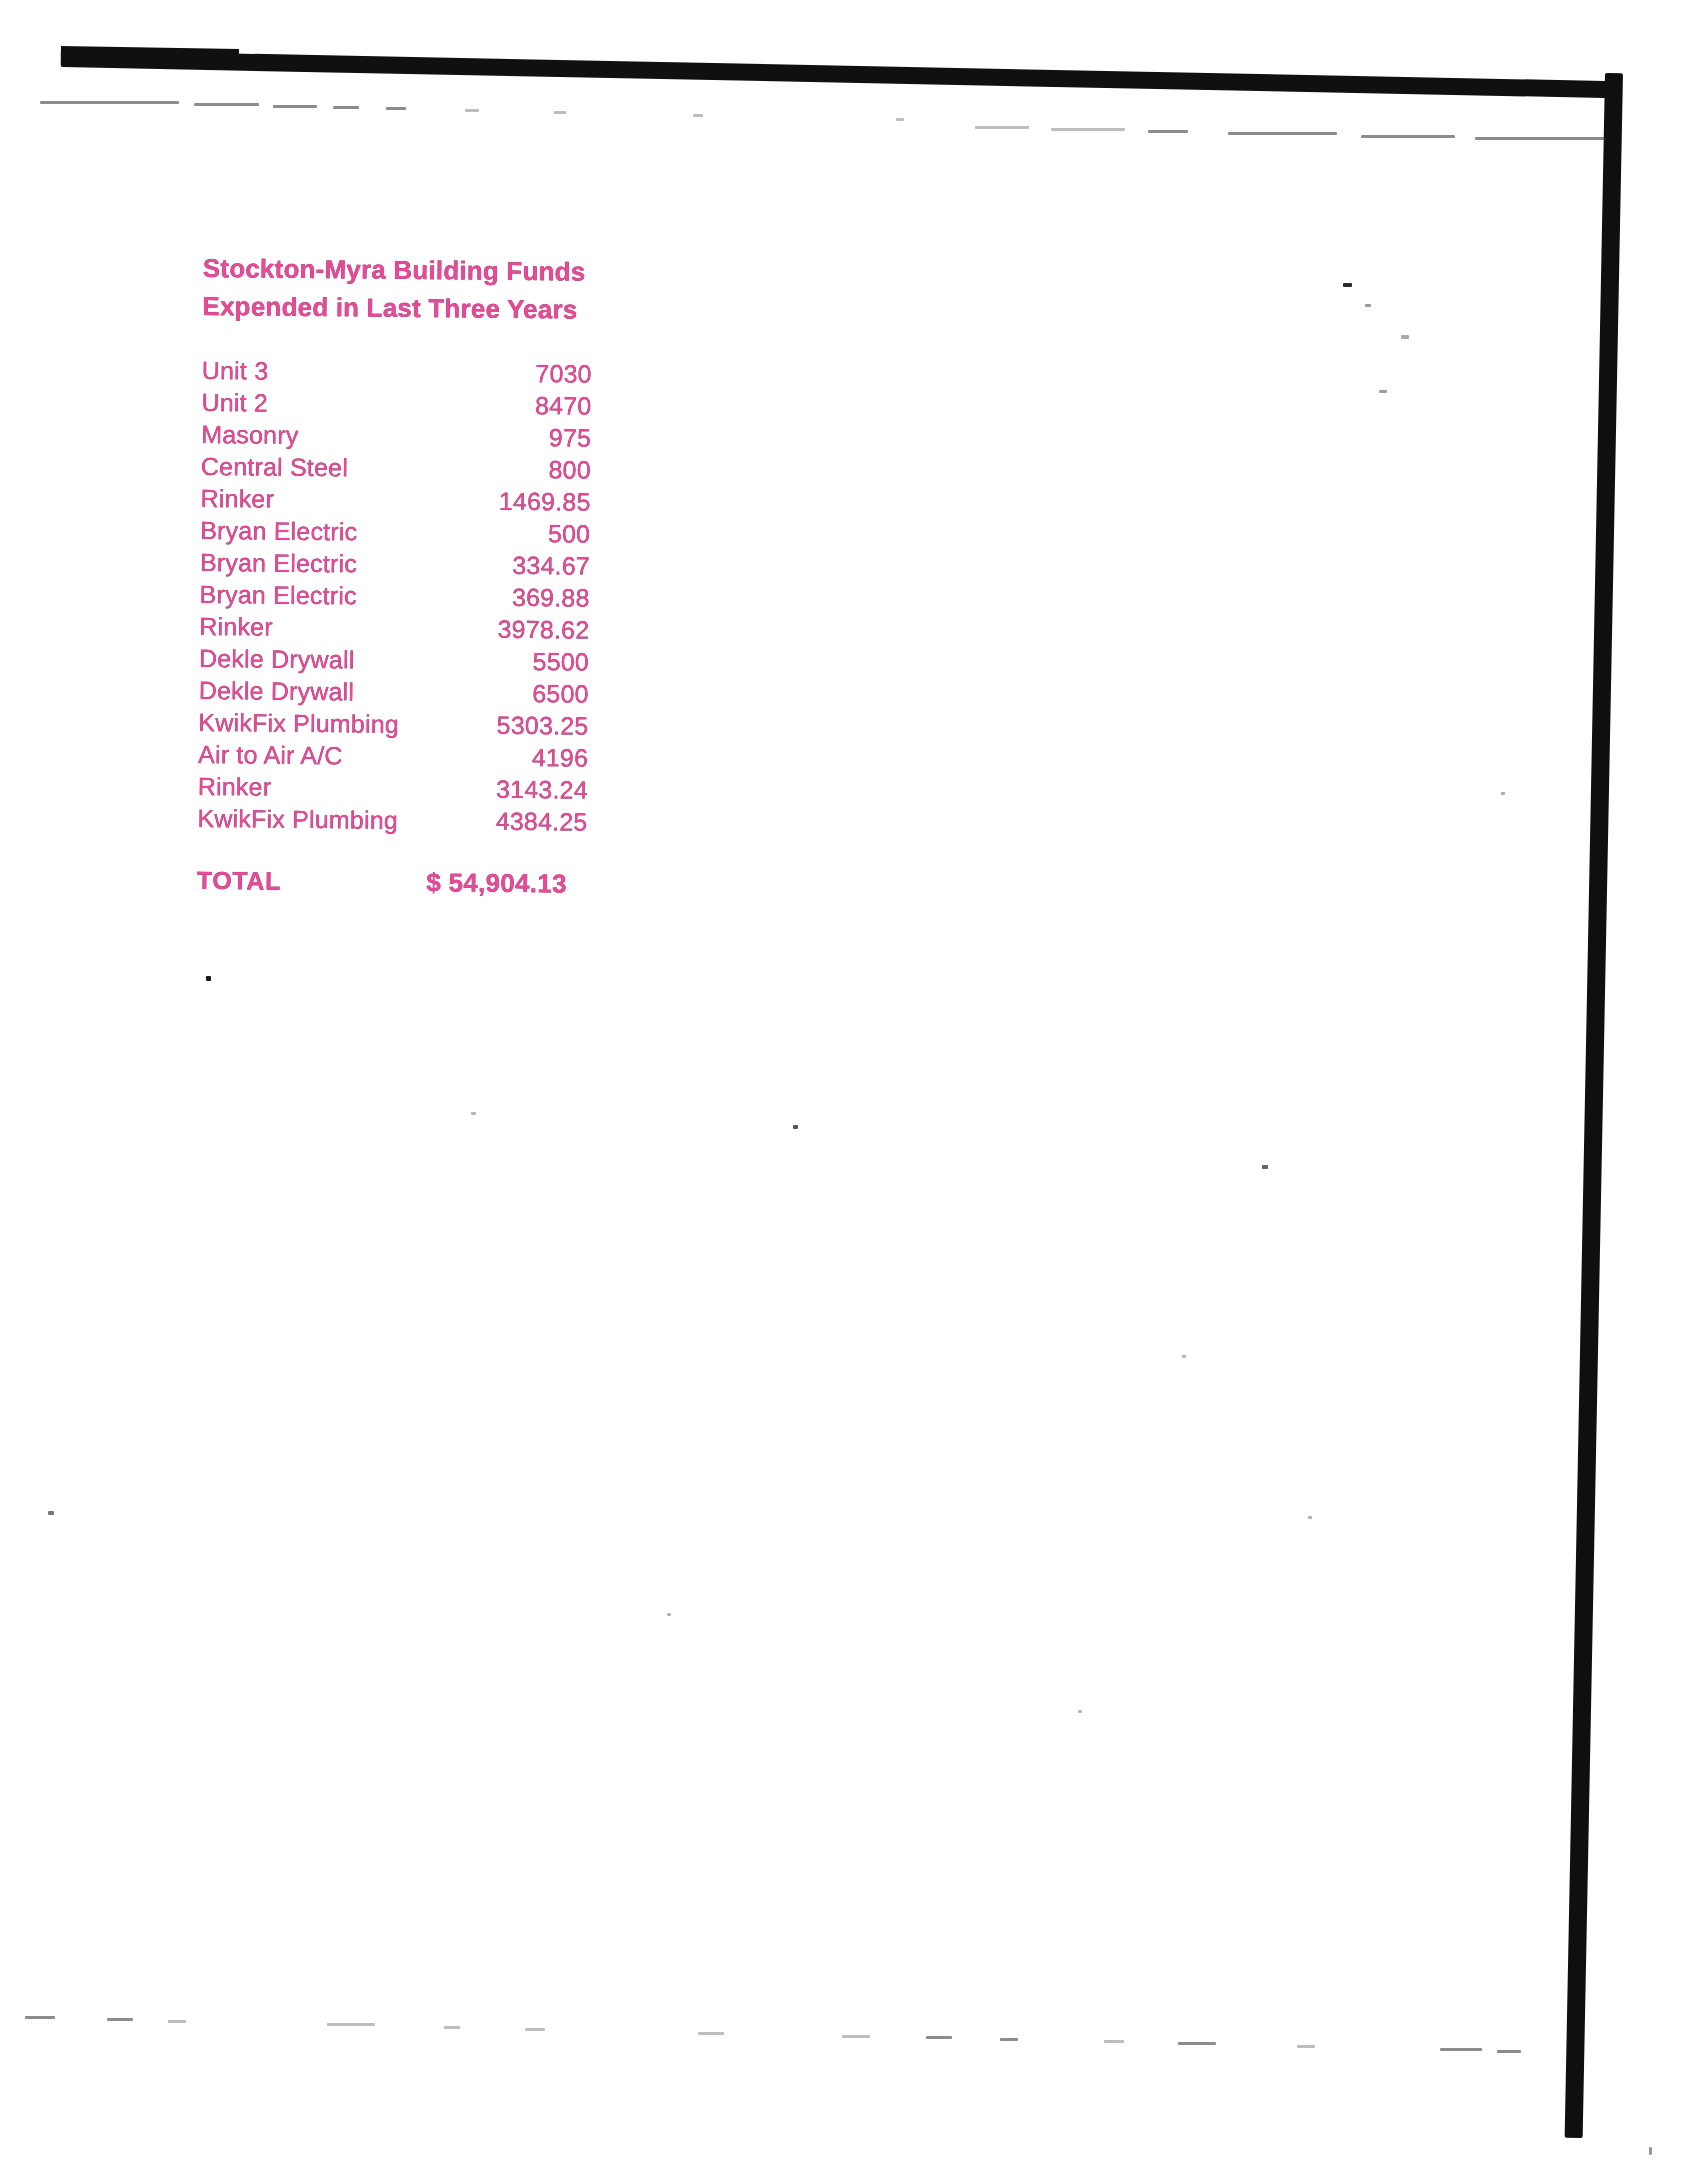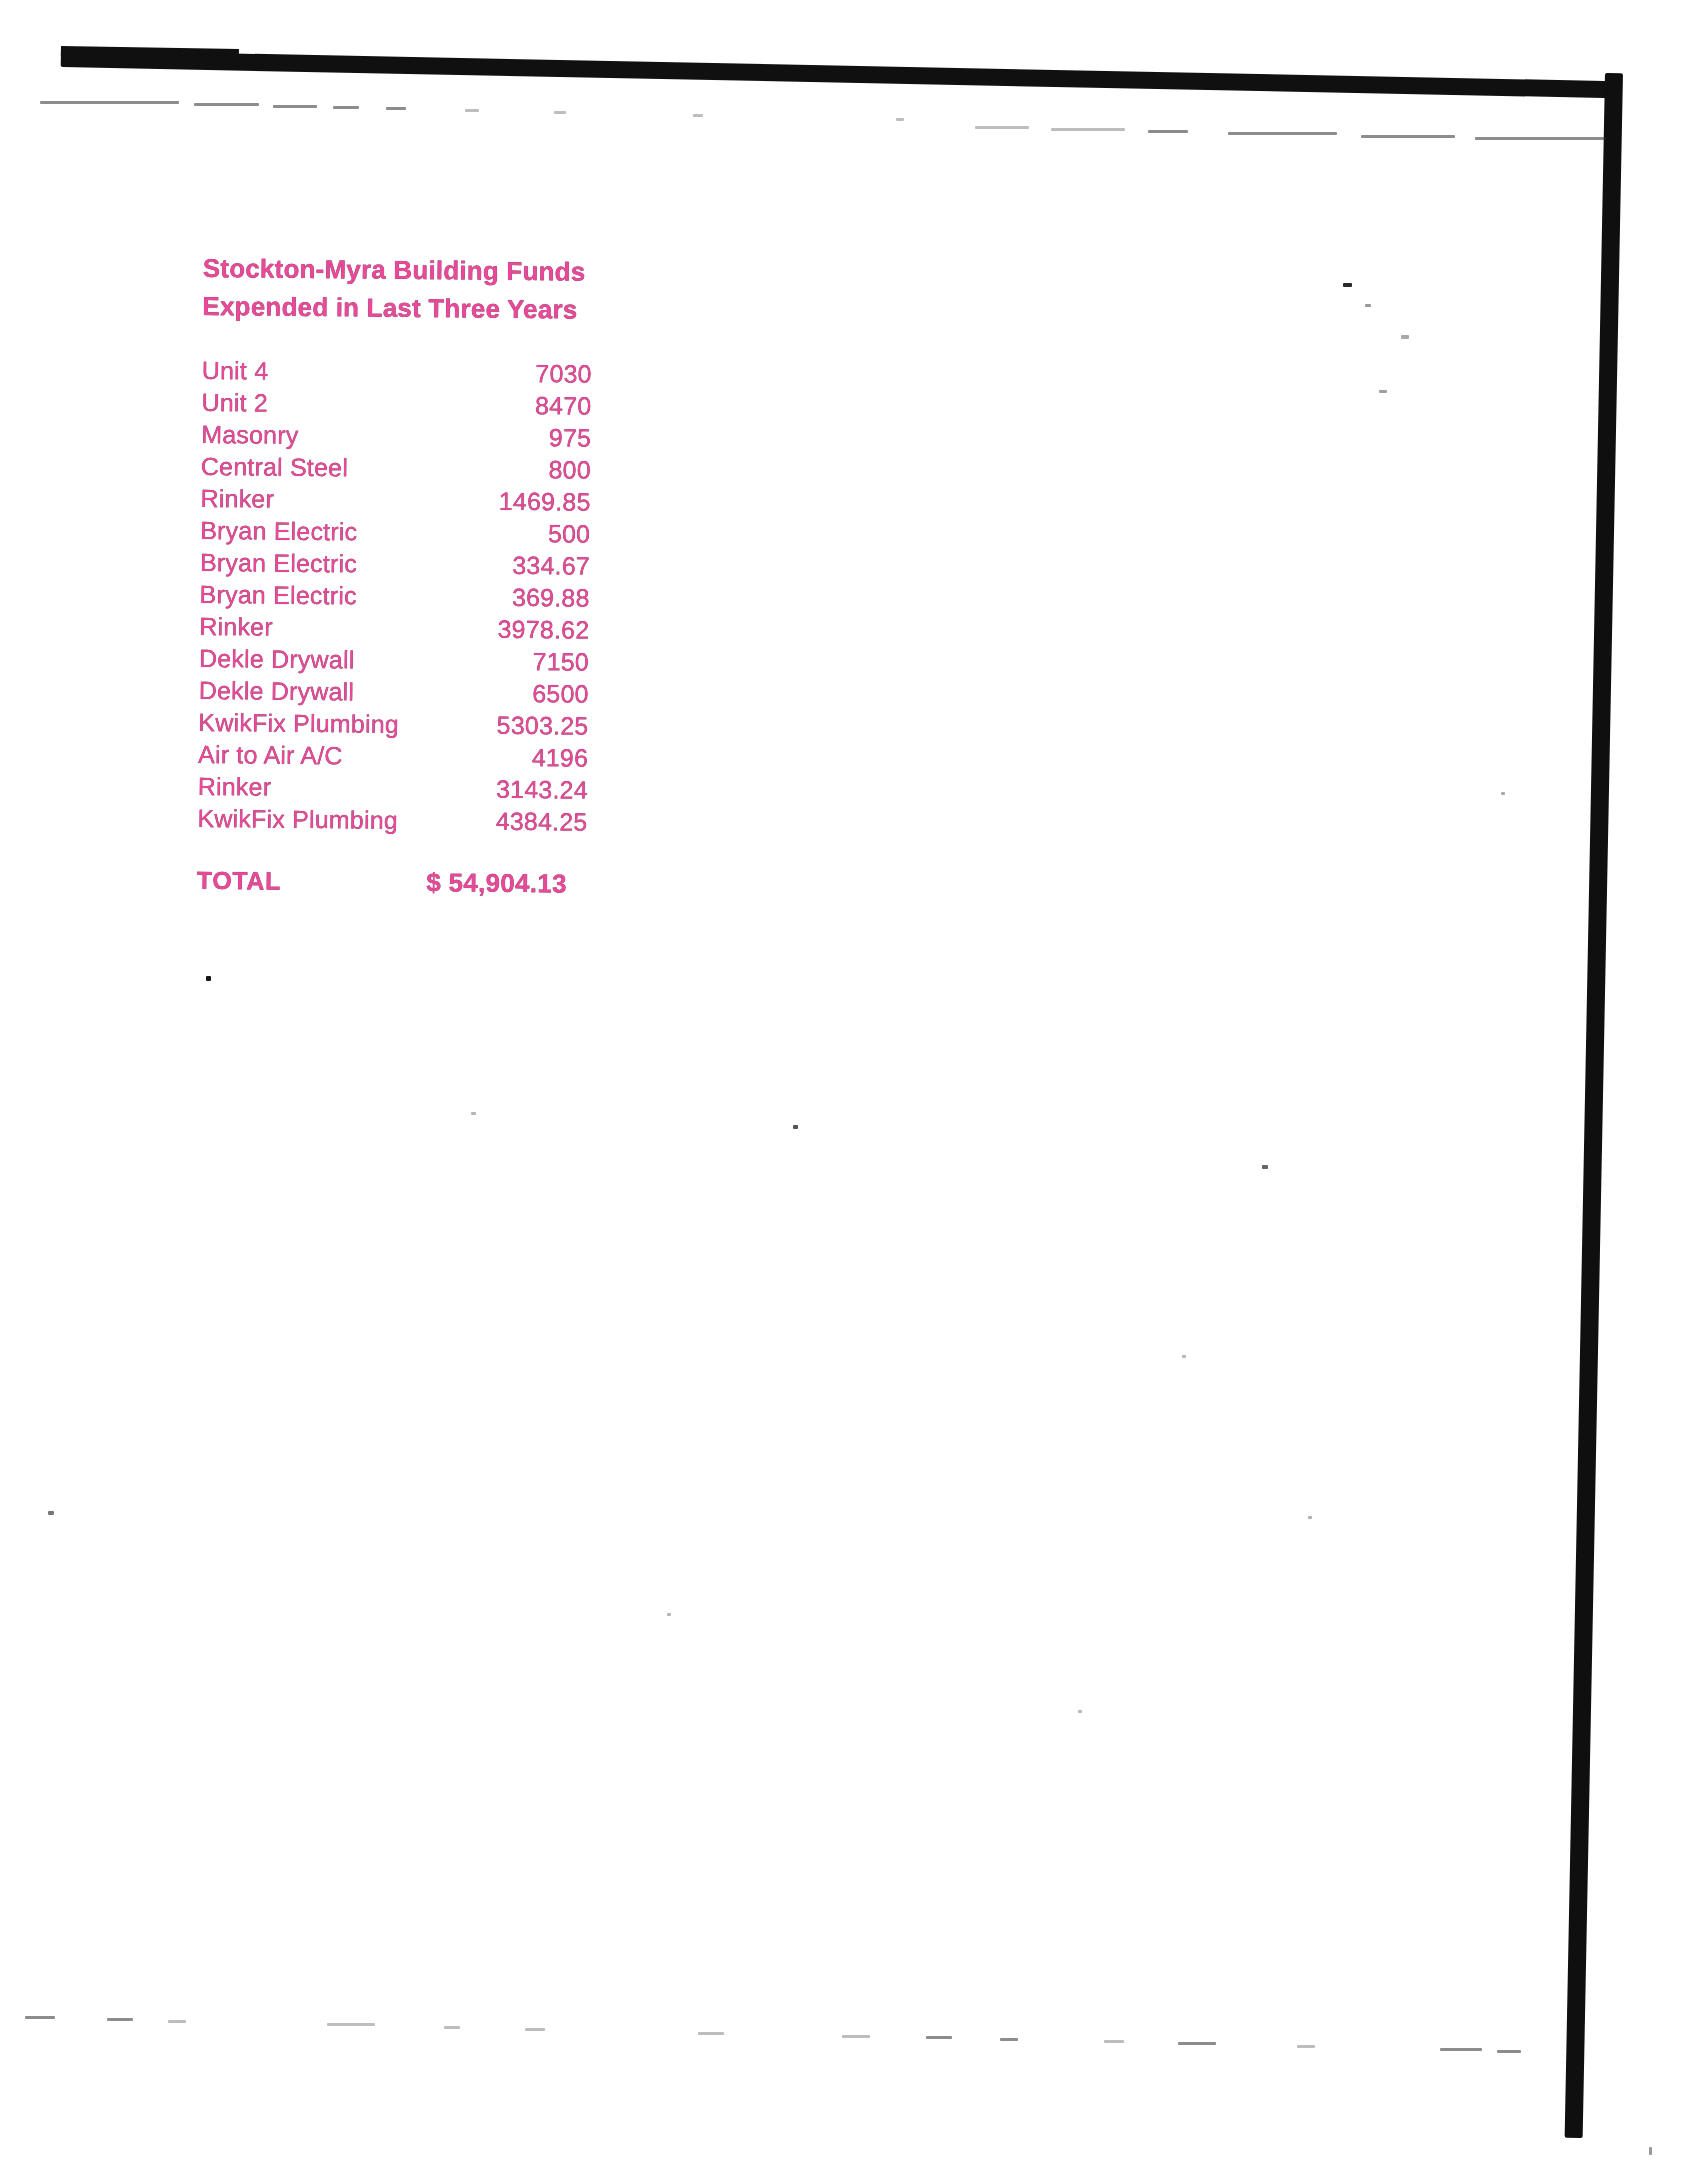--- a/index.html
+++ b/index.html
@@ -167,21 +167,21 @@
   <div class="speck" style="left:667px;top:1613px;width:4px;height:3px;background:#b5b5b5"></div>
   <div class="speck" style="left:1078px;top:1710px;width:4px;height:3px;background:#b8b8b8"></div>
   <div class="speck" style="left:1649px;top:2147px;width:3px;height:8px;background:#999999"></div>
 
   <div class="doc-content">
     <div class="doc-title">Stockton-Myra Building Funds</div>
     <div class="doc-title">Expended in Last Three Years</div>
 
     <div class="expense-list">
       <div class="expense-row">
-        <span class="expense-label">Unit 4</span>
+        <span class="expense-label">Unit 3</span>
         <span class="expense-amount">7030</span>
       </div>
       <div class="expense-row">
         <span class="expense-label">Unit 2</span>
         <span class="expense-amount">8470</span>
       </div>
       <div class="expense-row">
         <span class="expense-label">Masonry</span>
         <span class="expense-amount">975</span>
       </div>
@@ -204,21 +204,21 @@
       <div class="expense-row">
         <span class="expense-label">Bryan Electric</span>
         <span class="expense-amount">369.88</span>
       </div>
       <div class="expense-row">
         <span class="expense-label">Rinker</span>
         <span class="expense-amount">3978.62</span>
       </div>
       <div class="expense-row">
         <span class="expense-label">Dekle Drywall</span>
-        <span class="expense-amount">7150</span>
+        <span class="expense-amount">5500</span>
       </div>
       <div class="expense-row">
         <span class="expense-label">Dekle Drywall</span>
         <span class="expense-amount">6500</span>
       </div>
       <div class="expense-row">
         <span class="expense-label">KwikFix Plumbing</span>
         <span class="expense-amount">5303.25</span>
       </div>
       <div class="expense-row">

